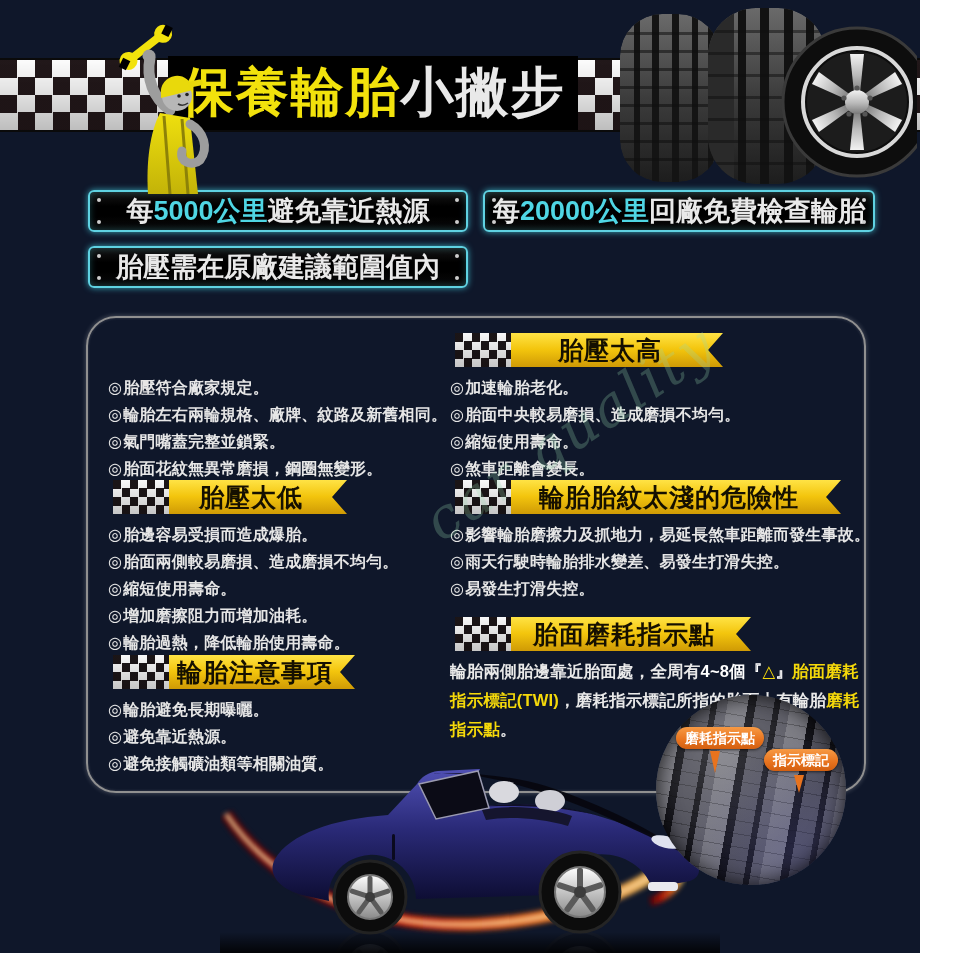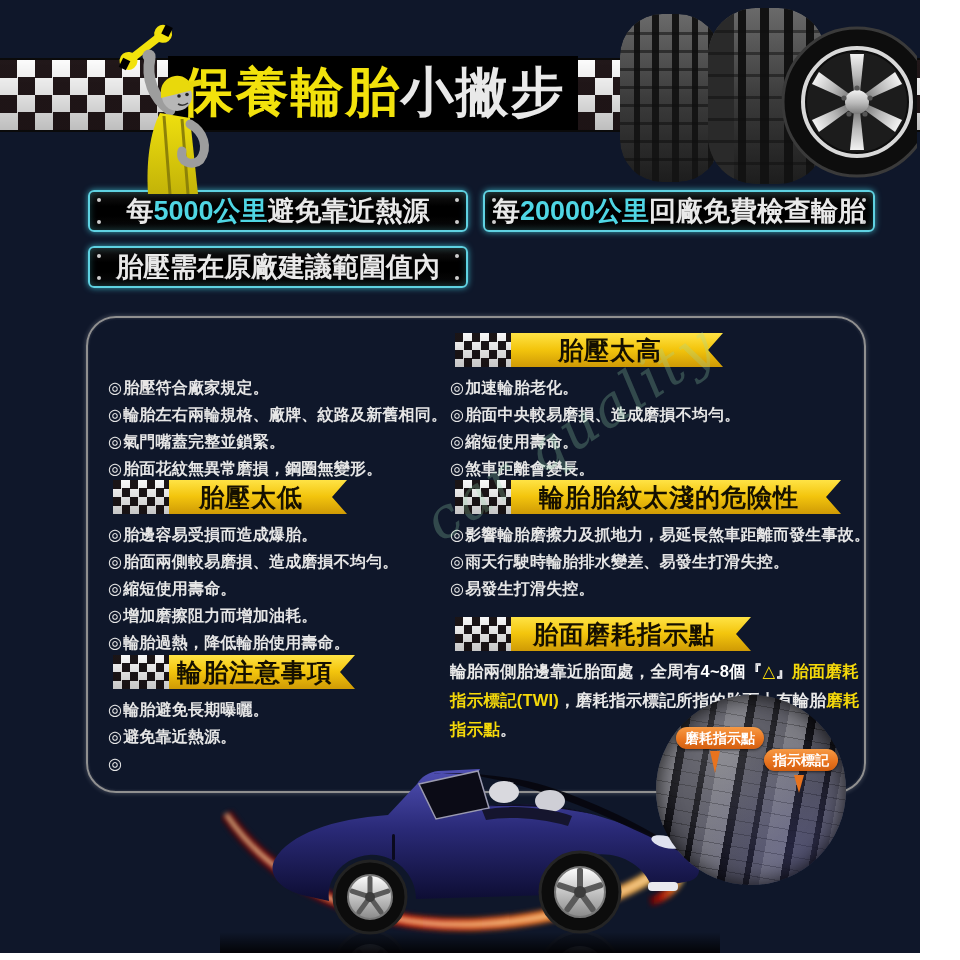--- a/index.html
+++ b/index.html
@@ -306,20 +306,21 @@
         <div class="bullet-row">
           <span class="bullet-mark">◎</span>
           <span>輪胎避免長期曝曬。</span>
         </div>
         <div class="bullet-row">
           <span class="bullet-mark">◎</span>
           <span>避免靠近熱源。</span>
         </div>
         <div class="bullet-row">
           <span class="bullet-mark">◎</span>
+          <span>避免接觸礦油類等相關油質。</span>
         </div>
       </div>
 
   <div class="twi-para"><span class="seg-w">輪胎兩側胎邊靠近胎面處，全周有</span><span class="seg-wb">4~8個</span><span class="seg-wb">『</span><span class="seg-y">△</span><span class="seg-wb">』</span><span class="seg-y">胎面磨耗指示標記(TWI)</span><span class="seg-w">，磨耗指示標記所指的胎面上有輪胎</span><span class="seg-y">磨耗指示點</span><span class="seg-w">。</span></div>
 
   <div class="watermark">car quality</div>
 
   <svg class="car" viewBox="0 0 500 235">
     <defs>
       <linearGradient id="swG" x1="0" y1="0" x2="1" y2="0">

